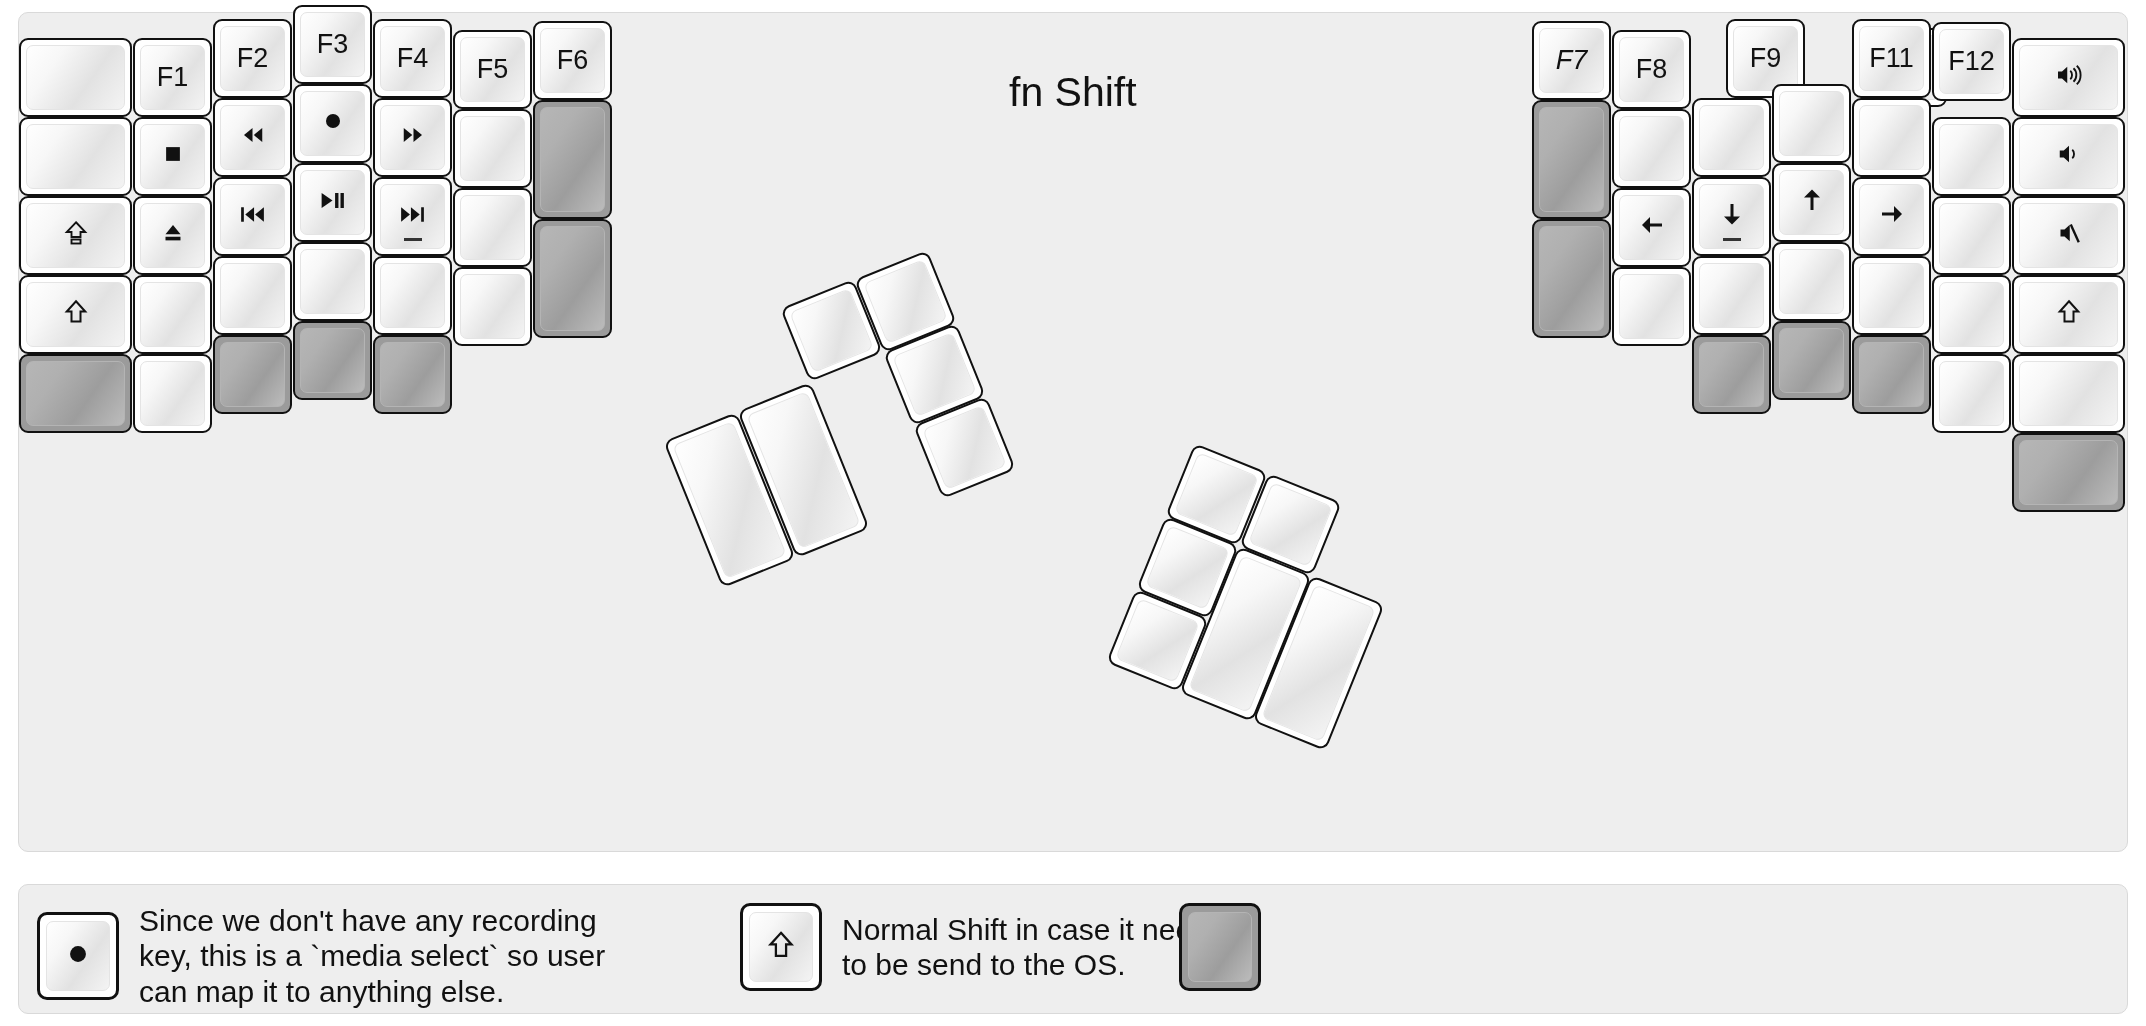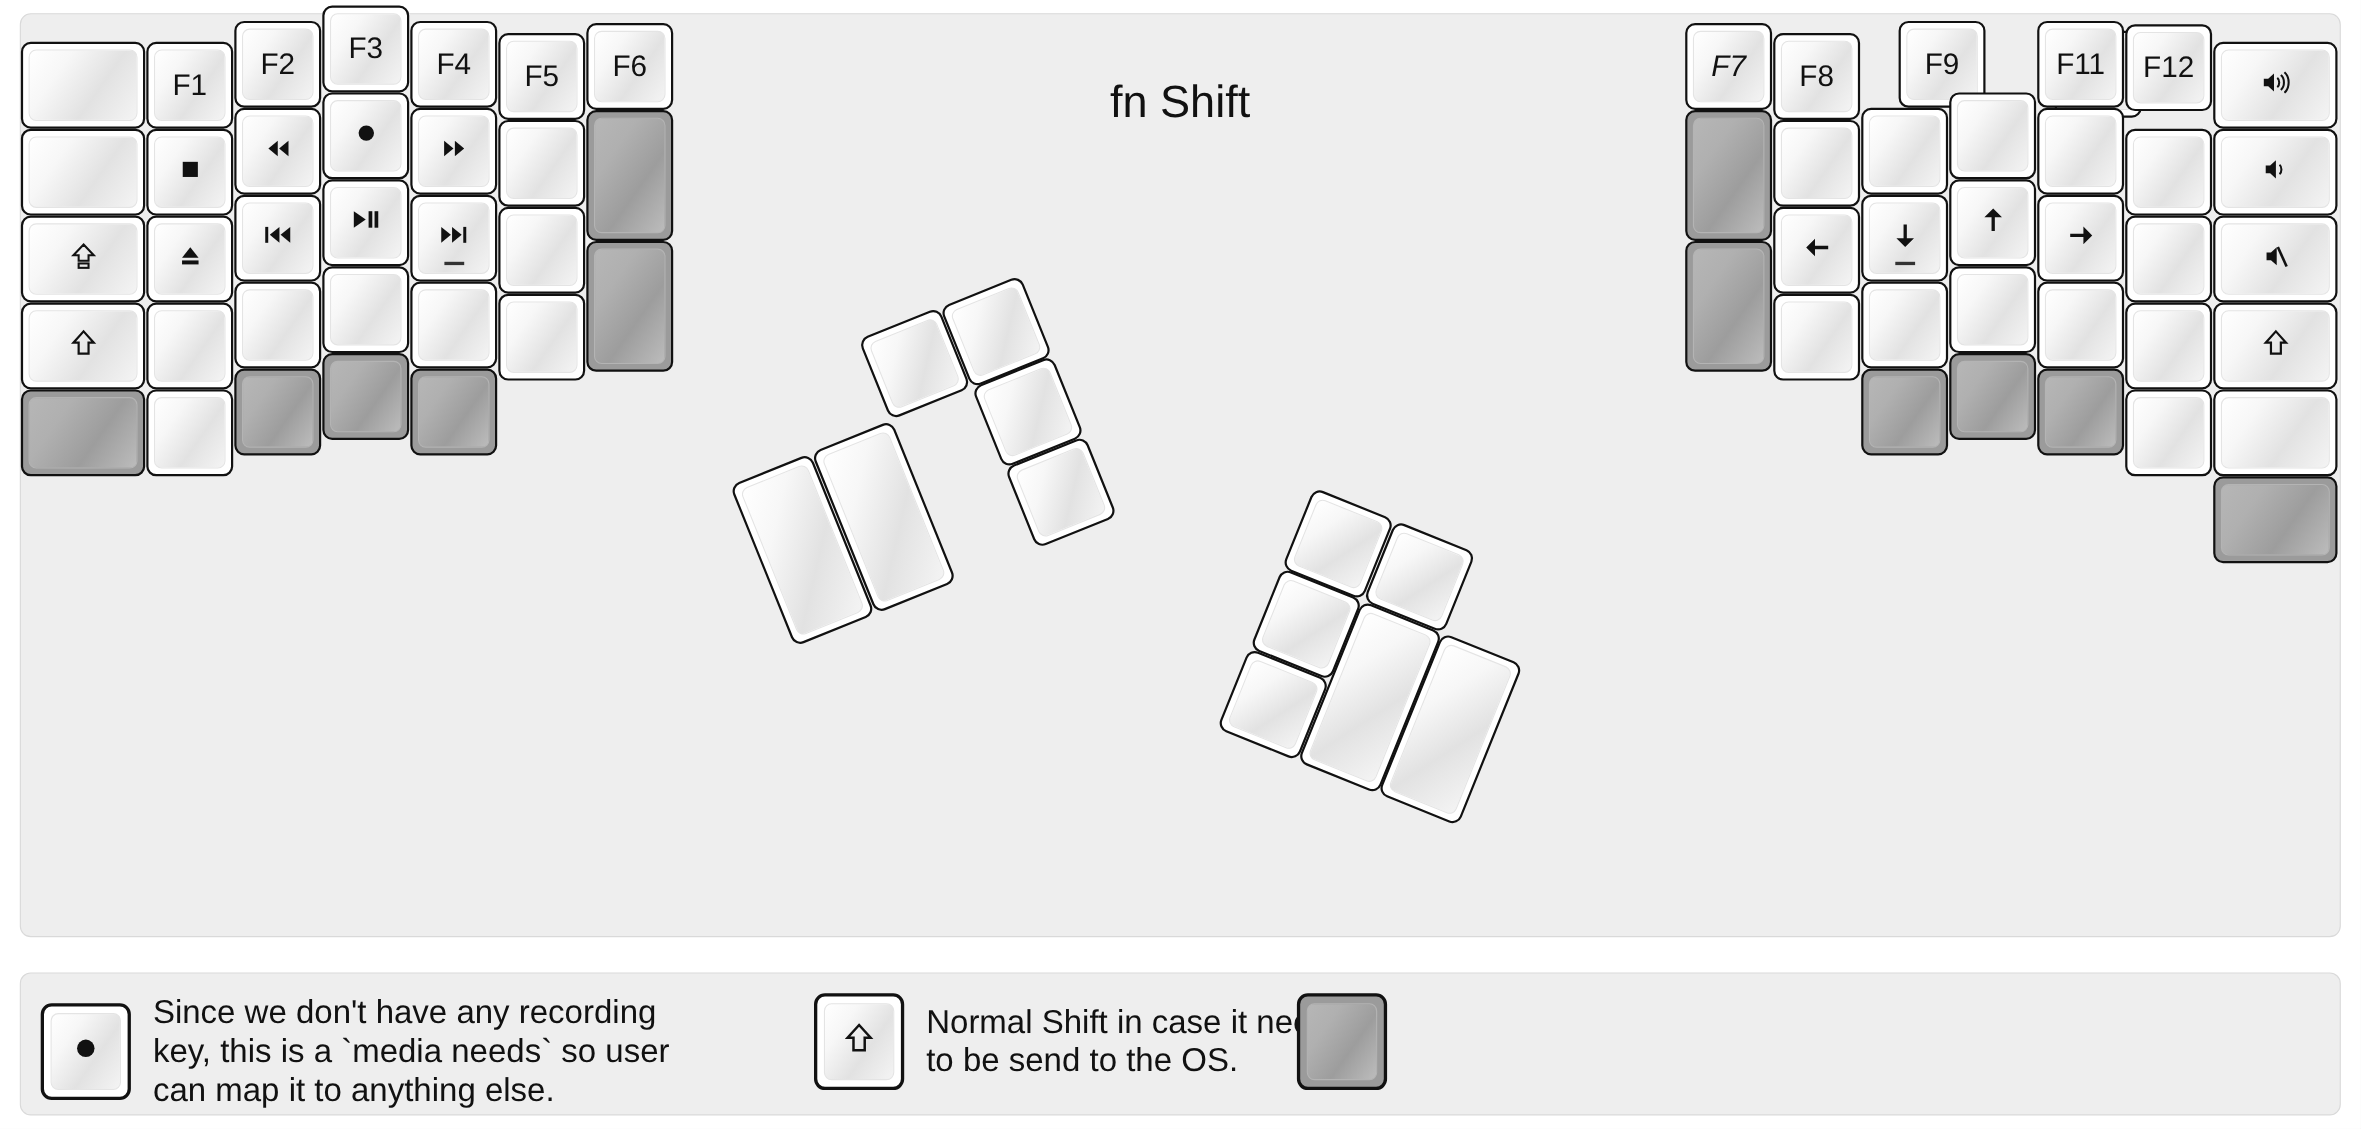--- a/index.html
+++ b/index.html
@@ -502,21 +502,21 @@
     <div id="legend-items">
         <div class="legend-item" style="left: 18px; top: 18px;">
           <div class="legend-key">
             <div class="cap">
               <span class="glyph"><svg width="34" height="34" viewBox="0 0 24 24" fill="#111" xmlns="http://www.w3.org/2000/svg">
                   <circle cx="12" cy="12" r="5.6"></circle>
                 </svg></span>
             </div>
           </div>
           <div class="legend-text">Since we don't have any recording
-key, this is a `media needs` so user
+key, this is a `media select` so user
 can map it to anything else.</div>
         </div>
         <div class="legend-item" style="left: 677px; top: 18px; margin-left: 44px;">
           <div class="legend-key">
             <div class="cap">
               <span class="glyph"><svg width="34" height="34" viewBox="0 0 24 24" fill="#111" xmlns="http://www.w3.org/2000/svg">
                   <path d="M12 3.4 L19.4 11.6 L15.6 11.6 L15.6 19.6 L8.4 19.6 L8.4 11.6 L4.6 11.6 Z" fill="none" stroke="#111" stroke-width="1.6"></path>
                 </svg></span>
             </div>
           </div>

